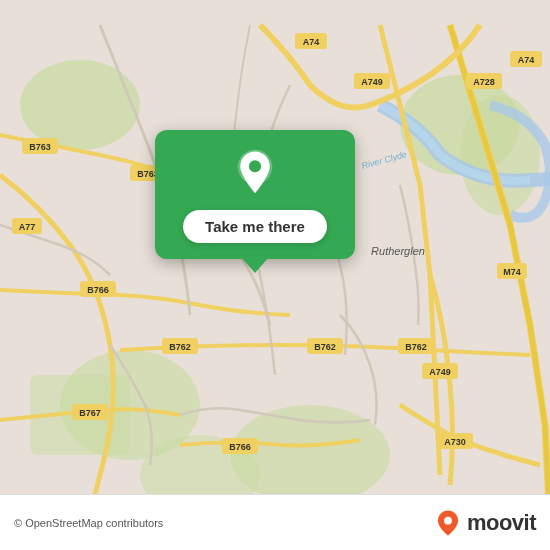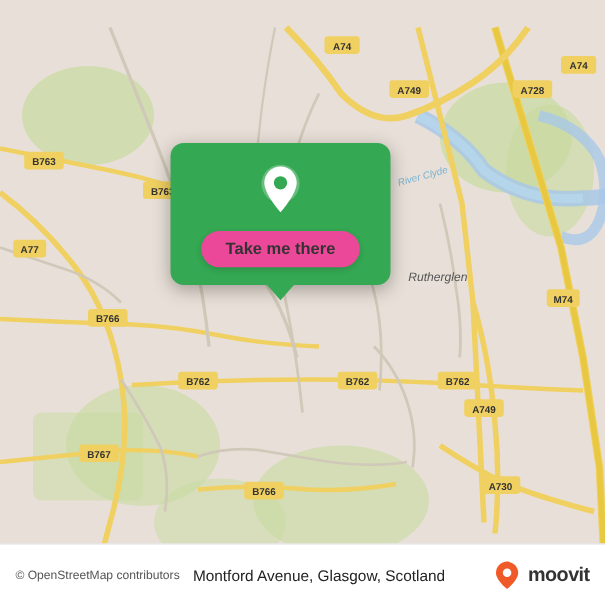--- a/index.html
+++ b/index.html
@@ -56,21 +56,21 @@
       border-top: 16px solid #34a853;
     }
 
     .pin-icon {
       width: 52px;
       height: 52px;
       margin-bottom: 10px;
     }
 
     .take-me-there-btn {
-      background: #ec4899;
+      background: #ffffff;
       color: #333;
       border: none;
       border-radius: 24px;
       padding: 8px 22px;
       font-size: 15px;
       font-weight: 600;
       cursor: pointer;
       white-space: nowrap;
       box-shadow: 0 2px 6px rgba(0,0,0,0.15);
     }
@@ -107,21 +107,21 @@
       align-items: center;
       gap: 5px;
     }
 
     .moovit-pin {
       width: 28px;
       height: 28px;
     }
 
     .moovit-text {
-      font-size: 18px;
+      font-size: 22px;
       font-weight: 700;
       color: #333;
       letter-spacing: -0.5px;
     }
   </style>
 </head>
 <body>
 
 <div id="map-container">
 
@@ -234,21 +234,20 @@
     <svg class="pin-icon" viewBox="0 0 52 60" xmlns="http://www.w3.org/2000/svg">
       <circle cx="26" cy="22" r="20" fill="white" opacity="0.25"></circle>
       <path d="M26 4 C16.6 4 9 11.6 9 21 C9 33 26 52 26 52 C26 52 43 33 43 21 C43 11.6 35.4 4 26 4Z" fill="white"></path>
       <circle cx="26" cy="21" r="7" fill="#34a853"></circle>
     </svg>
     <button class="take-me-there-btn">Take me there</button>
   </div>
 
   <div class="bottom-bar">
     <span class="attribution">© OpenStreetMap contributors</span>
-    <span class="location-info">Montford Avenue, Glasgow, Scotland</span>
     <div class="moovit-logo">
 
       <svg class="moovit-pin" viewBox="0 0 30 36" xmlns="http://www.w3.org/2000/svg">
         <path d="M15 2 C8 2 2 8 2 15 C2 24 15 34 15 34 C15 34 28 24 28 15 C28 8 22 2 15 2Z" fill="#f05a28"></path>
         <circle cx="15" cy="15" r="5" fill="white"></circle>
       </svg>
       <span class="moovit-text">moovit</span>
     </div>
   </div>
 

